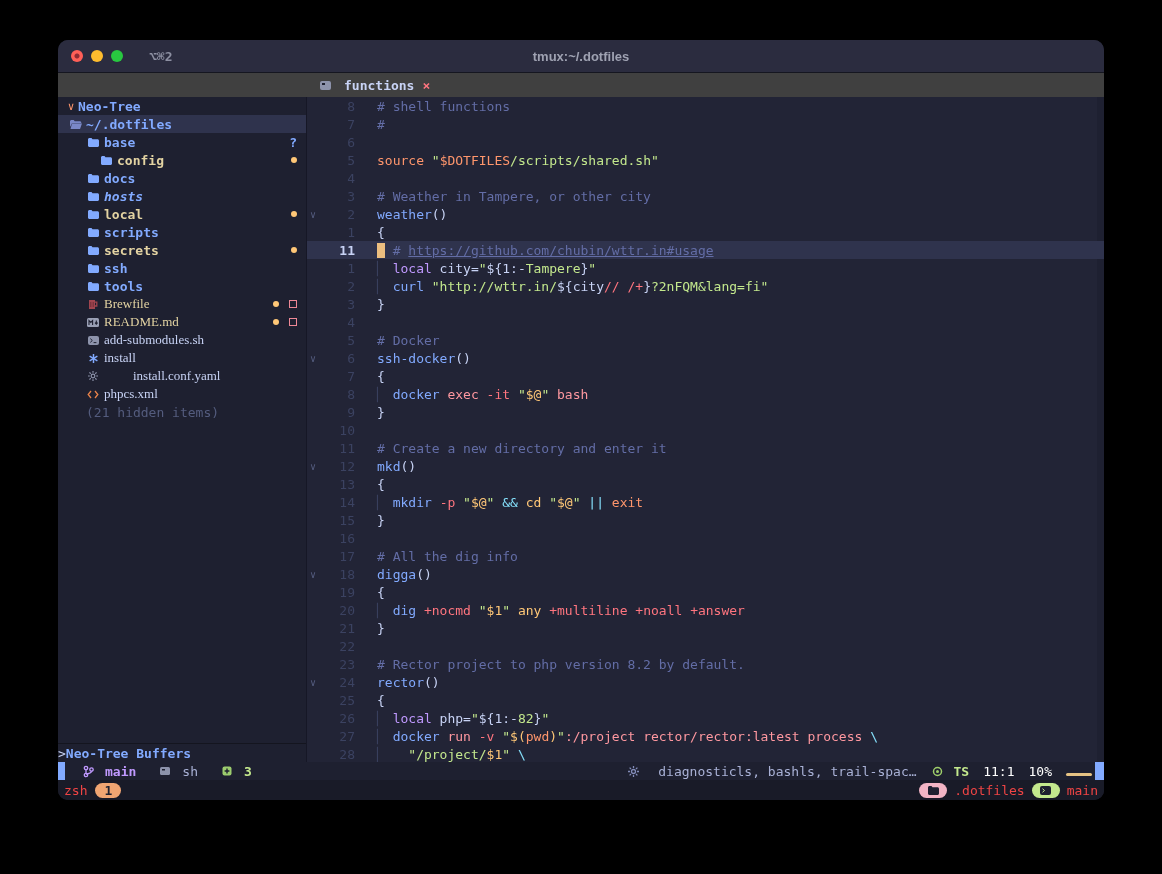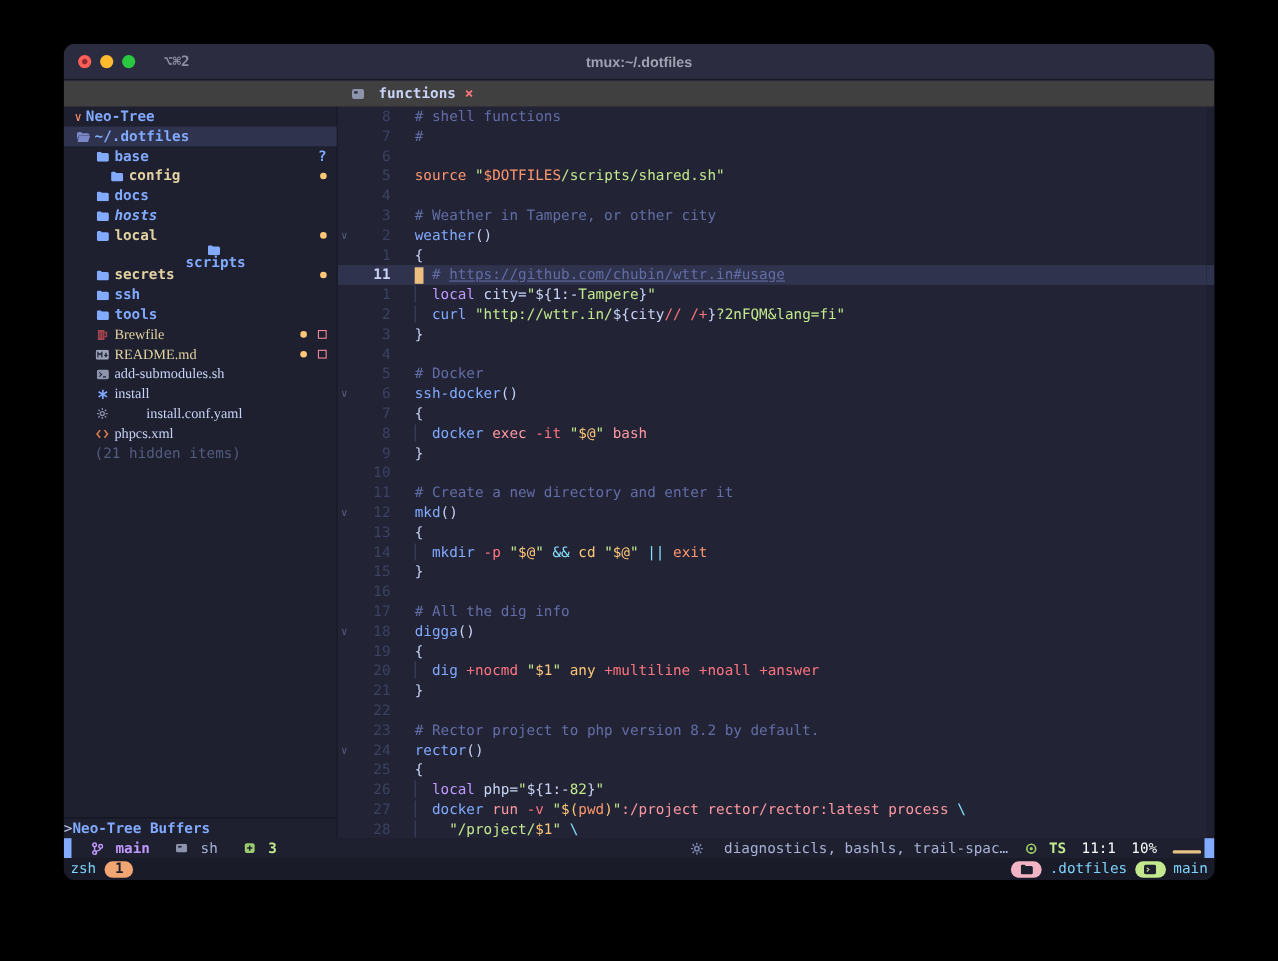--- a/index.html
+++ b/index.html
@@ -68,21 +68,21 @@
   .sl-pos,.sl-pct{color:#ffffff;}
   .sl-underscore{width:26px;height:3px;background:#e6c384;border-radius:1.5px;align-self:flex-end;margin-bottom:3px;}
   .sl-thumb{position:absolute;right:0;top:0;width:9px;height:18px;background:#82aaff;}
   
   .tmuxbar{height:20px;background:#191b28;display:flex;align-items:center;padding:0 6px;flex:0 0 auto;gap:8px;}
   .pill{height:15px;border-radius:8px;display:flex;align-items:center;justify-content:center;padding:0 7px;font-weight:bold;color:#1e2030;}
   .pill.orange{background:#f0a572;min-width:12px;}
   .pill.pink{background:#f2b4c4;}
   .pill.green{background:#c3e88d;}
   .tm-right{margin-left:auto;display:flex;align-items:center;gap:7px;}
-  .tm-text{color:#7dd3fc;}
+  .tm-text{color:#ef4444;}
 </style>
 </head>
 <body>
 
 <div class="window">
 
   <div class="titlebar">
     <div class="traffic">
       <div class="light red"></div>
       <div class="light yellow"></div>
@@ -128,21 +128,21 @@
               </svg></span><span class="lbl dir mod">config</span><span class="badges"><span class="badge-dot"></span></span></div>
           <div class="trow" style="padding-left: 28px;"><span class="icon"><svg width="11" height="9" viewBox="0 0 11 9">
                 <path d="M0 1.5C0 .7.7 0 1.5 0h2l1 1.2h5C10.3 1.2 11 1.9 11 2.7v4.8c0 .8-.7 1.5-1.5 1.5h-8C.7 9 0 8.3 0 7.5z" fill="#82aaff"></path>
               </svg></span><span class="lbl dir">docs</span></div>
           <div class="trow" style="padding-left: 28px; font-style: italic;"><span class="icon"><svg width="11" height="9" viewBox="0 0 11 9">
                 <path d="M0 1.5C0 .7.7 0 1.5 0h2l1 1.2h5C10.3 1.2 11 1.9 11 2.7v4.8c0 .8-.7 1.5-1.5 1.5h-8C.7 9 0 8.3 0 7.5z" fill="#82aaff"></path>
               </svg></span><span class="lbl dir">hosts</span></div>
           <div class="trow" style="padding-left: 28px;"><span class="icon"><svg width="11" height="9" viewBox="0 0 11 9">
                 <path d="M0 1.5C0 .7.7 0 1.5 0h2l1 1.2h5C10.3 1.2 11 1.9 11 2.7v4.8c0 .8-.7 1.5-1.5 1.5h-8C.7 9 0 8.3 0 7.5z" fill="#82aaff"></path>
               </svg></span><span class="lbl dir mod">local</span><span class="badges"><span class="badge-dot"></span></span></div>
-          <div class="trow" style="padding-left: 28px; flex-direction: column;"><span class="icon"><svg width="11" height="9" viewBox="0 0 11 9">
+          <div class="trow" style="padding-left: 28px;"><span class="icon"><svg width="11" height="9" viewBox="0 0 11 9">
                 <path d="M0 1.5C0 .7.7 0 1.5 0h2l1 1.2h5C10.3 1.2 11 1.9 11 2.7v4.8c0 .8-.7 1.5-1.5 1.5h-8C.7 9 0 8.3 0 7.5z" fill="#82aaff"></path>
               </svg></span><span class="lbl dir">scripts</span></div>
           <div class="trow" style="padding-left: 28px;"><span class="icon"><svg width="11" height="9" viewBox="0 0 11 9">
                 <path d="M0 1.5C0 .7.7 0 1.5 0h2l1 1.2h5C10.3 1.2 11 1.9 11 2.7v4.8c0 .8-.7 1.5-1.5 1.5h-8C.7 9 0 8.3 0 7.5z" fill="#82aaff"></path>
               </svg></span><span class="lbl dir mod">secrets</span><span class="badges"><span class="badge-dot"></span></span></div>
           <div class="trow" style="padding-left: 28px;"><span class="icon"><svg width="11" height="9" viewBox="0 0 11 9">
                 <path d="M0 1.5C0 .7.7 0 1.5 0h2l1 1.2h5C10.3 1.2 11 1.9 11 2.7v4.8c0 .8-.7 1.5-1.5 1.5h-8C.7 9 0 8.3 0 7.5z" fill="#82aaff"></path>
               </svg></span><span class="lbl dir">ssh</span></div>
           <div class="trow" style="padding-left: 28px;"><span class="icon"><svg width="11" height="9" viewBox="0 0 11 9">
                 <path d="M0 1.5C0 .7.7 0 1.5 0h2l1 1.2h5C10.3 1.2 11 1.9 11 2.7v4.8c0 .8-.7 1.5-1.5 1.5h-8C.7 9 0 8.3 0 7.5z" fill="#82aaff"></path>

